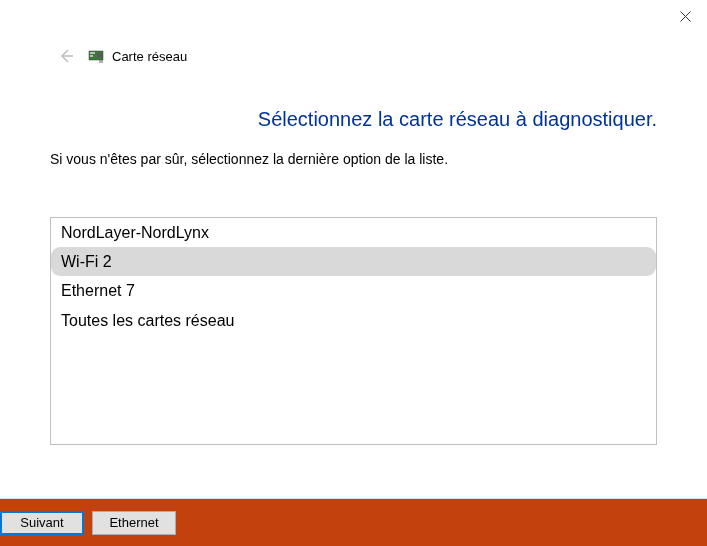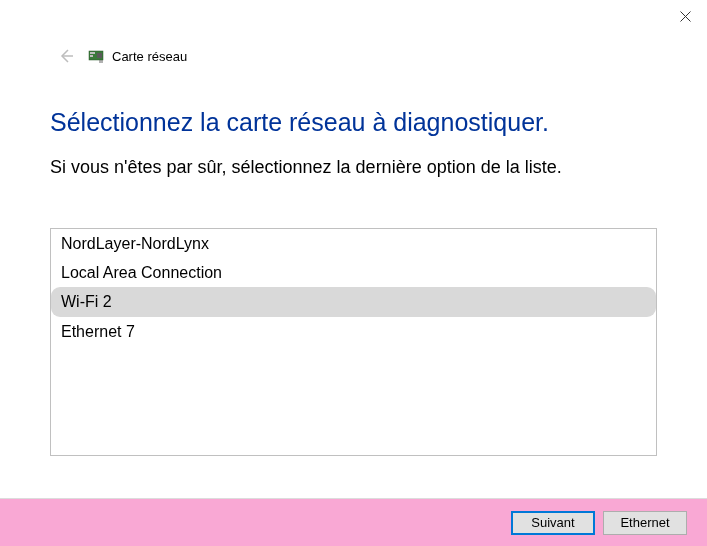--- a/index.html
+++ b/index.html
@@ -59,26 +59,27 @@
     .adapter-icon svg { width: 16px; height: 16px; }
     .window-label {
       font-size: 13px;
       color: #000;
     }
     .content {
       padding: 40px 50px 0 50px;
     }
     .heading {
       color: #003399;
-      font-size: 25px;
+      font-size: 20px;
       font-weight: 400;
       margin-bottom: 20px;
+      text-align: right;
     }
     .instruction {
-      font-size: 18px;
+      font-size: 14px;
       color: #000;
       margin-bottom: 50px;
     }
     .listbox {
       border: 1px solid #c0c0c0;
       height: 228px;
       width: 100%;
       overflow: auto;
       background: #fff;
     }
@@ -91,25 +92,24 @@
     .list-item.selected {
       background: #d9d9d9;
       border-radius: 9px;
     }
     .footer {
       position: absolute;
       bottom: 0;
       left: 0;
       right: 0;
       height: 48px;
-      background: #f9a8d4;
+      background: #c2410c;
       border-top: 1px solid #dcdcdc;
       display: flex;
       align-items: center;
-      justify-content: flex-end;
       padding-right: 20px;
       gap: 8px;
     }
     .btn {
       min-width: 84px;
       height: 24px;
       background: #e1e1e1;
       border: 1px solid #adadad;
       font-family: inherit;
       font-size: 13px;
@@ -151,22 +151,22 @@
     </svg>
   </span>
   <span class="window-label">Carte réseau</span>
 </div>
 
 <div class="content">
   <h1 class="heading">Sélectionnez la carte réseau à diagnostiquer.</h1>
   <p class="instruction">Si vous n'êtes par sûr, sélectionnez la dernière option de la liste.</p>
   <div class="listbox" id="adapter-list">
       <div class="list-item">NordLayer-NordLynx</div>
-      <div class="list-item">Local Area Connection</div>
       <div class="list-item selected">Wi-Fi 2</div>
       <div class="list-item">Ethernet 7</div>
+      <div class="list-item">Toutes les cartes réseau</div>
     </div>
 </div>
 
 <div class="footer">
   <button class="btn primary">Suivant</button>
   <button class="btn">Ethernet</button>
 </div>
 
 </body></html>

